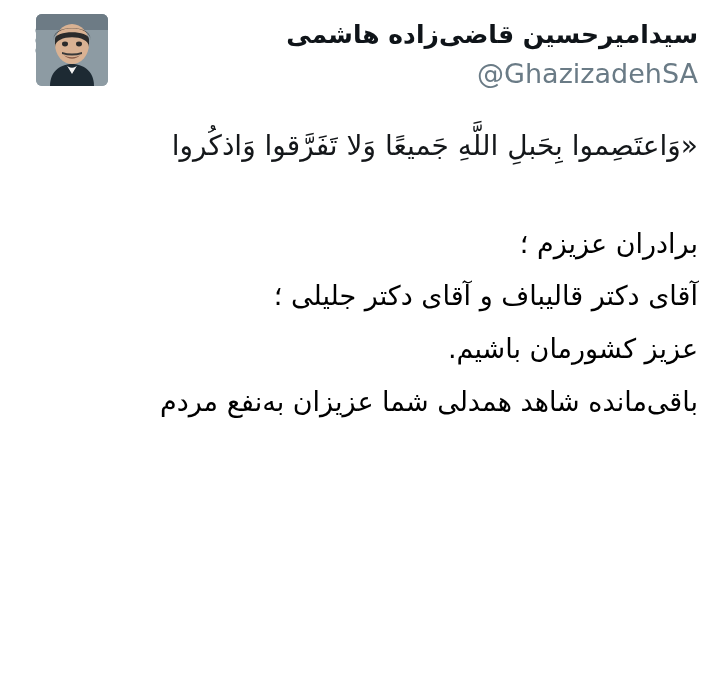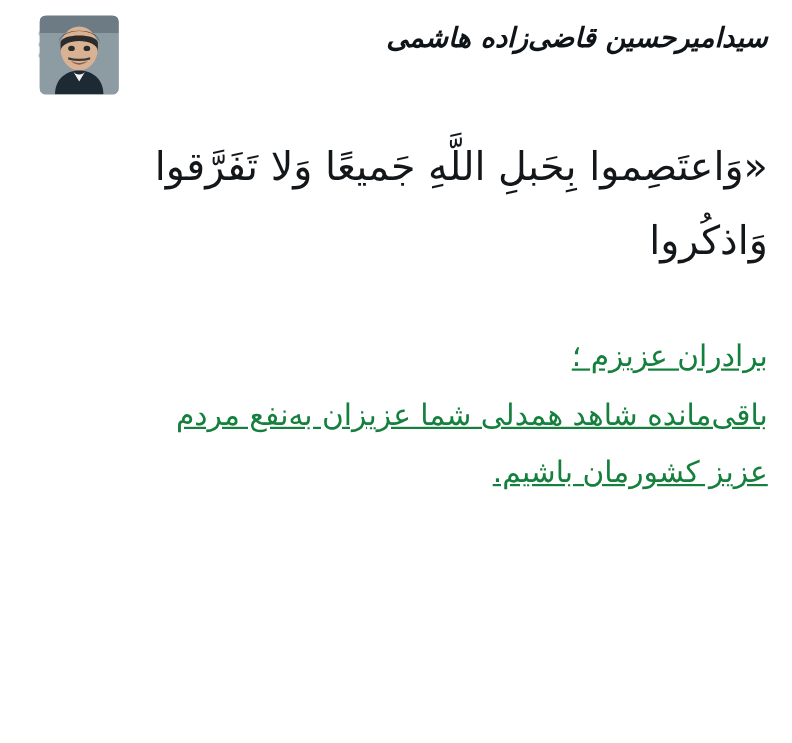--- a/index.html
+++ b/index.html
@@ -27,21 +27,20 @@
   }
 
   
   .tweet-header {
     display: flex;
     flex-direction: row-reverse;   
     align-items: flex-start;
     justify-content: center;
     width: 100%;
     height: 96px;
-    font-style: italic;
   }
 
   .avatar {
     width: 72px;
     height: 72px;
     border-radius: 6px;
     overflow: hidden;
     flex: 0 0 auto;
     margin-right: 0;
     margin-left: 14px;
@@ -102,39 +101,38 @@
 
   
   .tweet-body {
     margin-top: 10px;
     width: 100%;
     text-align: right;
     direction: rtl;
   }
 
   .quran-line {
-    font-size: 36px;
+    font-size: 28px;
     line-height: 1.85;
     color: #14171a;
     font-weight: normal;
     text-align: right;
     letter-spacing: 0;
   }
 
   .spacer-line {
     height: 46px;
   }
 
   .body-line {
     font-size: 27px;
     line-height: 1.95;
-    color: #15803d;
+    color: #000000;
     text-align: right;
     white-space: nowrap;
-    text-decoration: underline;
   }
 </style>
 </head>
 <body>
 
 <div class="tweet-card">
 
   <div class="more-menu">
     <i></i>
     <i></i>
@@ -154,29 +152,31 @@
         <ellipse cx="43" cy="30" rx="3" ry="2.4" fill="#2b2b2b"></ellipse>
         <path d="M28 41 C32 44, 40 44, 44 41 C40 46, 32 46, 28 41 Z" fill="#8c5f4a"></path>
         <path d="M26 38 Q36 41 46 38 L46 40 Q36 43 26 40 Z" fill="#3a3a3a"></path>
         <path d="M14 72 C14 56, 26 50, 36 50 C46 50, 58 56, 58 72 Z" fill="#1d2a33"></path>
         <path d="M30 50 L36 60 L42 50 C40 55, 32 55, 30 50 Z" fill="#f2f2f2"></path>
       </svg>
     </div>
 
     <div class="name-block">
       <div class="display-name">سیدامیرحسین قاضی‌زاده هاشمی</div>
+      <div class="handle">@GhazizadehSA</div>
     </div>
 
   </div>
 
   <div class="tweet-body">
 
     <div class="quran-line">«وَاعتَصِموا بِحَبلِ اللَّهِ جَميعًا وَلا تَفَرَّقوا وَاذكُروا</div>
 
     <div class="spacer-line"></div>
 
     <div class="body-line">برادران عزیزم ؛</div>
+    <div class="body-line">آقای دکتر قالیباف و آقای دکتر جلیلی ؛</div>
+    <div class="body-line">عزیز کشورمان باشیم.</div>
     <div class="body-line">باقی‌مانده شاهد همدلی شما عزیزان به‌نفع مردم</div>
-    <div class="body-line">عزیز کشورمان باشیم.</div>
 
   </div>
 
 </div>
 
 </body></html>

